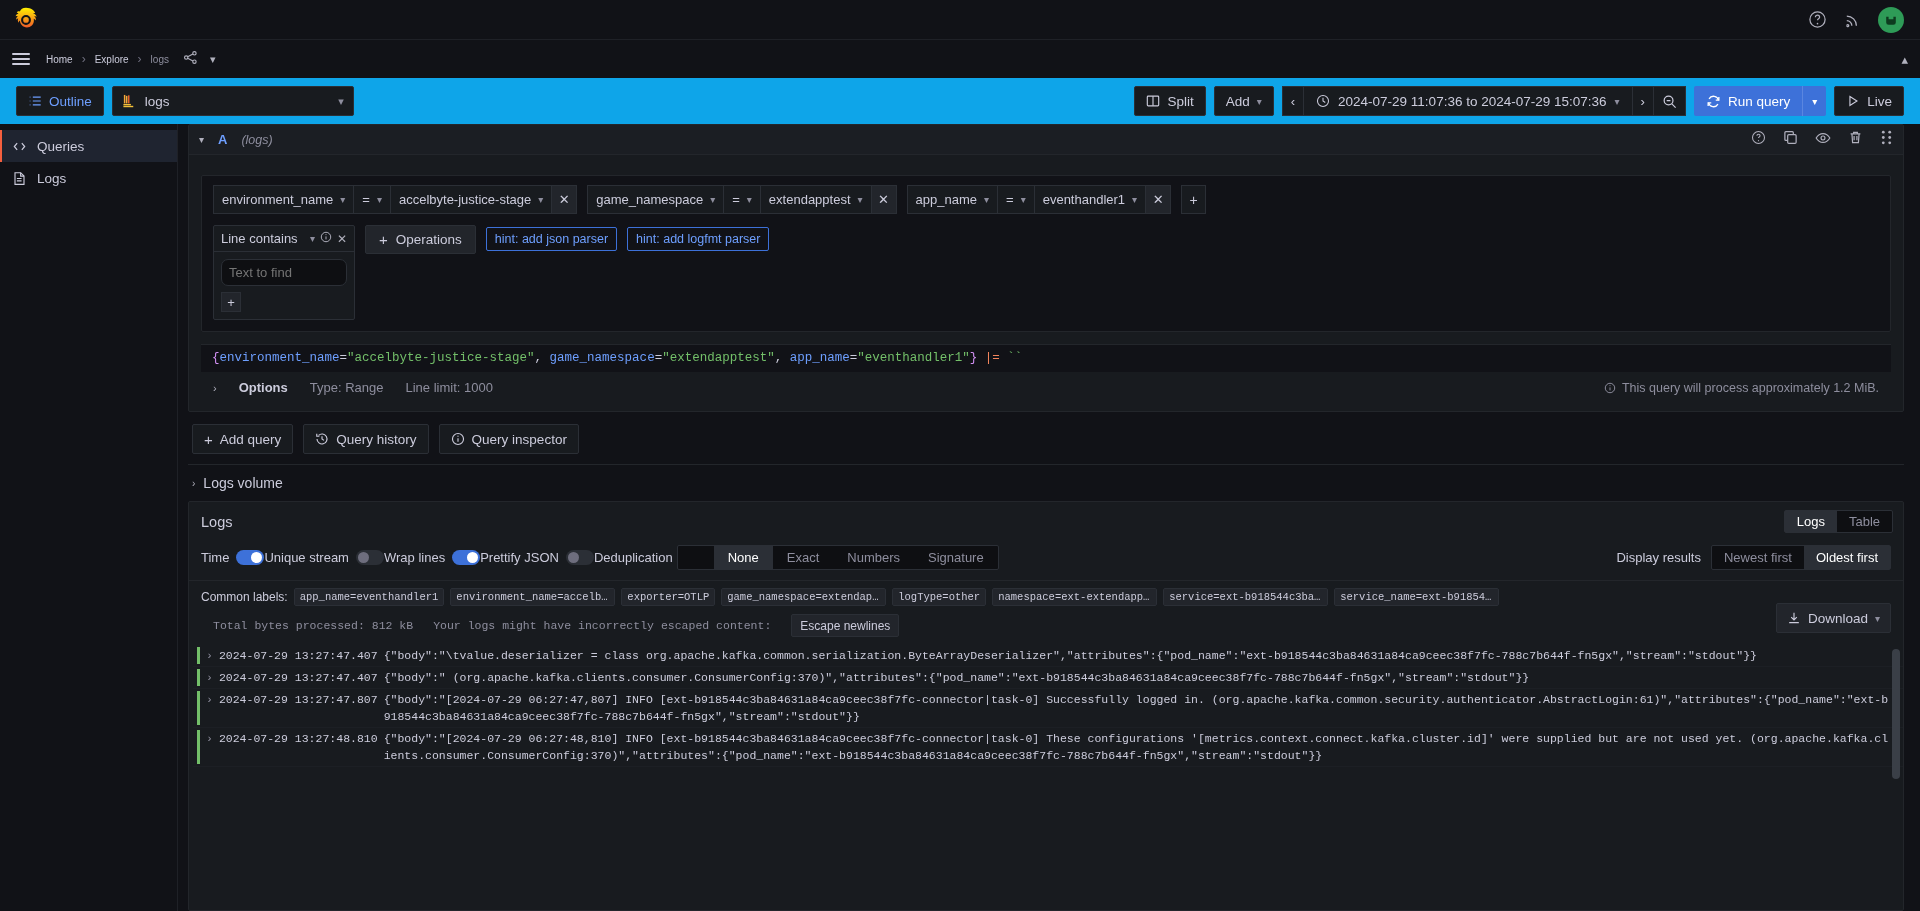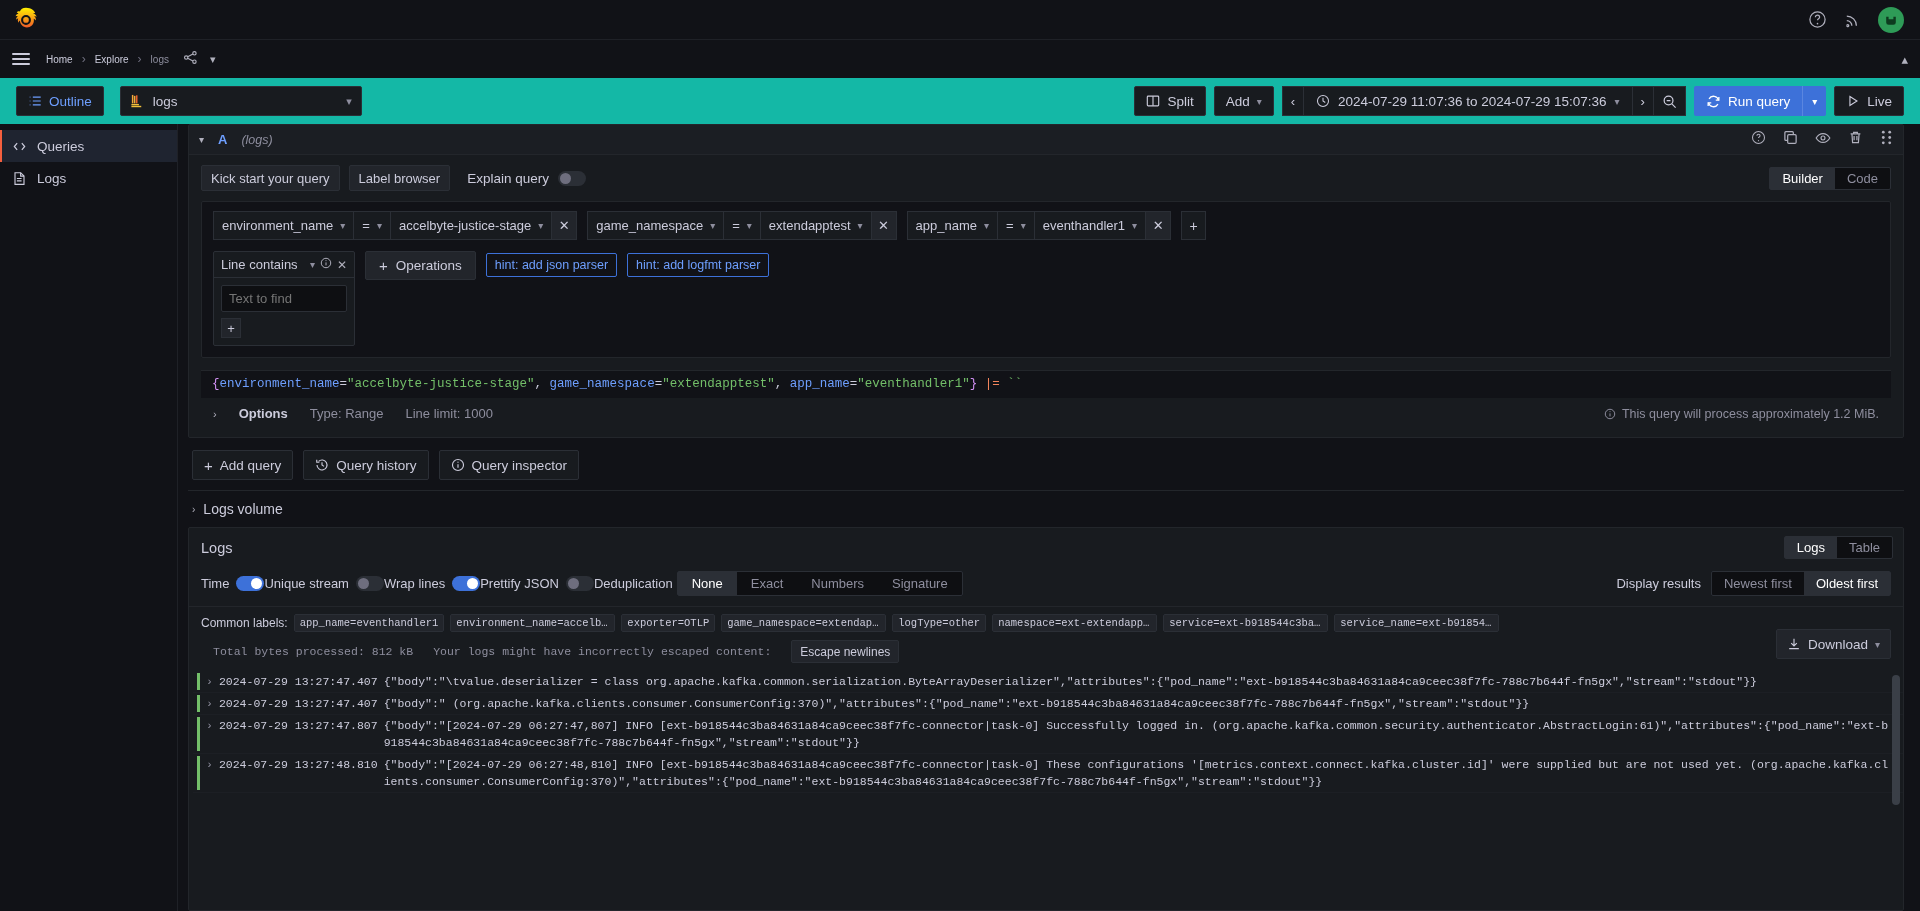--- a/index.html
+++ b/index.html
@@ -45,21 +45,21 @@
   .crumb { color: #ccccdc; font-size: 10px; padding: 0 2px; cursor: pointer; }
   .crumb.last { color: #8e8e9e; }
   .crumb-sep { color: #6e6e7e; font-size: 12px; padding: 0 7px; }
   .share-ic { margin-left: 12px; color: #b0b0bd; cursor: pointer; }
   .chev-ic { margin-left: 12px; color: #b0b0bd; cursor: pointer; font-size: 11px; }
   .collapse-right { margin-left: auto; color: #b0b0bd; cursor: pointer; font-size: 13px; }
 
   
   .toolbar {
     height: 46px; min-height: 46px; display: flex; align-items: center;
-    padding: 0 16px; gap: 16px; background: #14b8a6;
+    padding: 0 16px; gap: 8px; background: #0ea5e9;
   }
   .btn {
     height: 30px; border-radius: 2px; border: 1px solid #2b2f36;
     background: #181b1f; color: #ccccdc; font-size: 13.5px;
     display: flex; align-items: center; gap: 7px; padding: 0 11px;
     cursor: pointer; white-space: nowrap; font-family: "Liberation Sans", sans-serif;
   }
   .btn.outline-btn { color: #6e9fff; }
   .ds-picker {
     height: 30px; width: 242px; background: #181b1f; border: 1px solid #2b2f36;
@@ -149,21 +149,21 @@
   .oprow { display: flex; align-items: flex-start; gap: 10px; margin-top: 11px; }
   .opcard { width: 142px; border: 1px solid #2b2f36; background: #181b1f; border-radius: 2px; }
   .opcard-head {
     display: flex; align-items: center; gap: 5px; padding: 5px 7px;
     font-size: 13px; color: #ccccdc; border-bottom: 1px solid #2b2f36;
   }
   .opcard-head .ttl { flex: 1; }
   .opcard-body { padding: 7px; }
   .opcard-input {
     width: 100%; height: 27px; background: #0e0f12; border: 1px solid #2b2f36;
-    border-radius: 2px; color: #8e8e9e; font-size: 13px; padding: 0 7px;
+    border-radius: 7px; color: #8e8e9e; font-size: 13px; padding: 0 7px;
     font-family: "Liberation Sans", sans-serif;
   }
   .opcard-plus {
     margin-top: 6px; width: 20px; height: 20px; background: #22252b; border: 1px solid #2b2f36;
     display: flex; align-items: center; justify-content: center; color: #ccccdc; font-size: 13px; cursor: pointer;
   }
   .ops-btn {
     height: 29px; background: #22252b; border: 1px solid #2b2f36; border-radius: 2px;
     display: flex; align-items: center; gap: 8px; padding: 0 13px; font-size: 13.5px; color: #ccccdc; cursor: pointer;
   }
@@ -209,21 +209,21 @@
   .lp-switch span { padding: 3px 12px; font-size: 13px; color: #8e8e9e; cursor: pointer; }
   .lp-switch span.sel { background: #2b2f36; color: #fff; }
 
   .lp-controls {
     display: flex; align-items: center; padding: 8px 12px 10px 12px;
     font-size: 13px; color: #ccccdc; border-bottom: 1px solid #23262b;
   }
   .ctl { display: flex; align-items: center; gap: 7px; }
   .dedup-group { display: flex; background: #0e0f12; border: 1px solid #2b2f36; border-radius: 2px; margin-left: 4px; }
   .dedup-group span { padding: 4px 14px; font-size: 13px; color: #8e8e9e; cursor: pointer; }
-  .dedup-group span.sel { background: #2b2f36; color: #fff; }
+  .dedup-group span.sel { background: #2b2f36; color: #fff; margin-left: 36px; }
   .lp-controls-right { margin-left: auto; display: flex; align-items: center; gap: 10px; }
   .order-group { display: flex; background: #0e0f12; border: 1px solid #2b2f36; border-radius: 2px; }
   .order-group span { padding: 4px 12px; font-size: 13px; color: #8e8e9e; cursor: pointer; }
   .order-group span.sel { background: #2b2f36; color: #fff; }
 
   .lp-meta { padding: 7px 12px 0 12px; position: relative; }
   .common-labels { display: flex; align-items: center; gap: 6px; flex-wrap: nowrap; overflow: hidden; }
   .cl-label { font-size: 12px; color: #ccccdc; white-space: nowrap; }
   .cl-chip {
     background: #22252b; border: 1px solid #2b2f36; border-radius: 2px;
@@ -451,36 +451,20 @@
                 <circle cx="2" cy="7" r="1.3"></circle>
                   <circle cx="8" cy="7" r="1.3"></circle>
                 <circle cx="2" cy="12" r="1.3"></circle>
                   <circle cx="8" cy="12" r="1.3"></circle>
               </svg>
             </span>
           </span>
         </div>
 
         <div class="qbody">
-          <div class="qrow1">
-            <div class="sm-btn">
-              <span>Kick start your query</span>
-            </div>
-            <div class="sm-btn">
-              <span>Label browser</span>
-            </div>
-            <span class="expl-label">Explain query</span>
-            <span class="toggle">
-                <i></i>
-              </span>
-            <span class="mode-switch">
-              <span class="sel">Builder</span>
-              <span>Code</span>
-            </span>
-          </div>
 
           <div class="qbuilder">
             <div class="filters">
 
               <div class="filter-pill">
                 <span class="fp-seg">
                   <span>environment_name</span>
                   <span class="cv">▾</span>
                 </span>
                 <span class="fp-seg">

